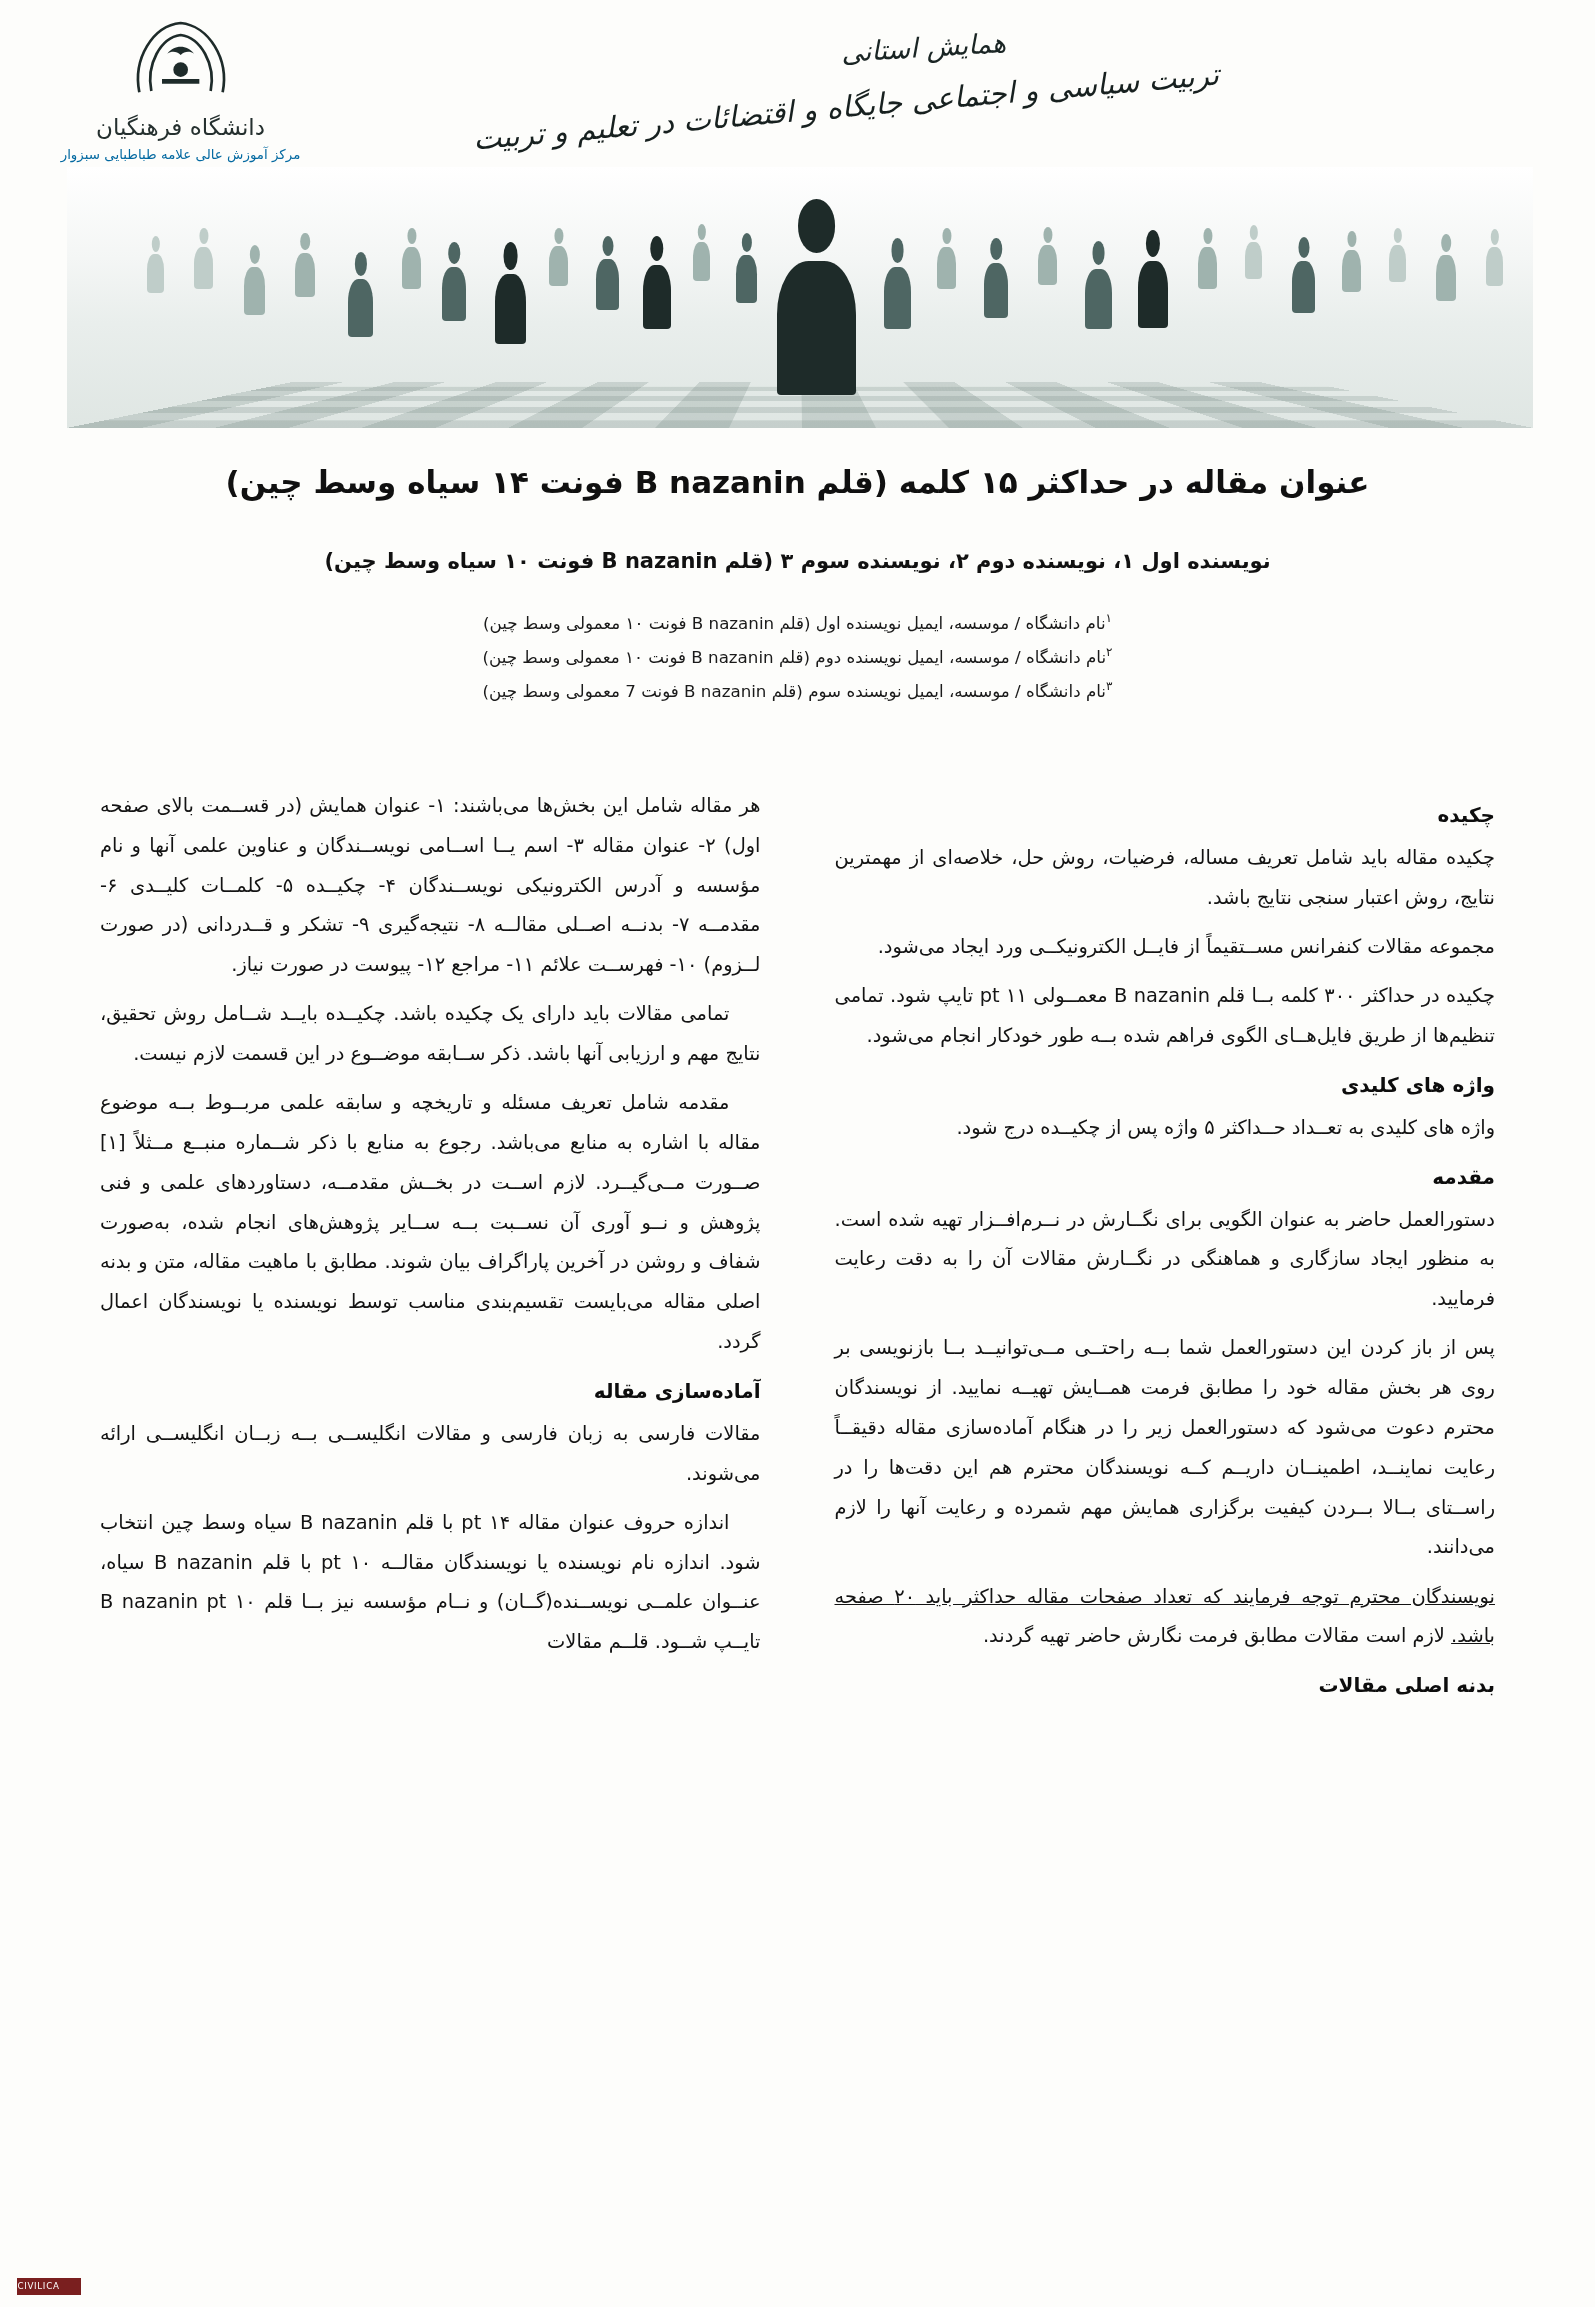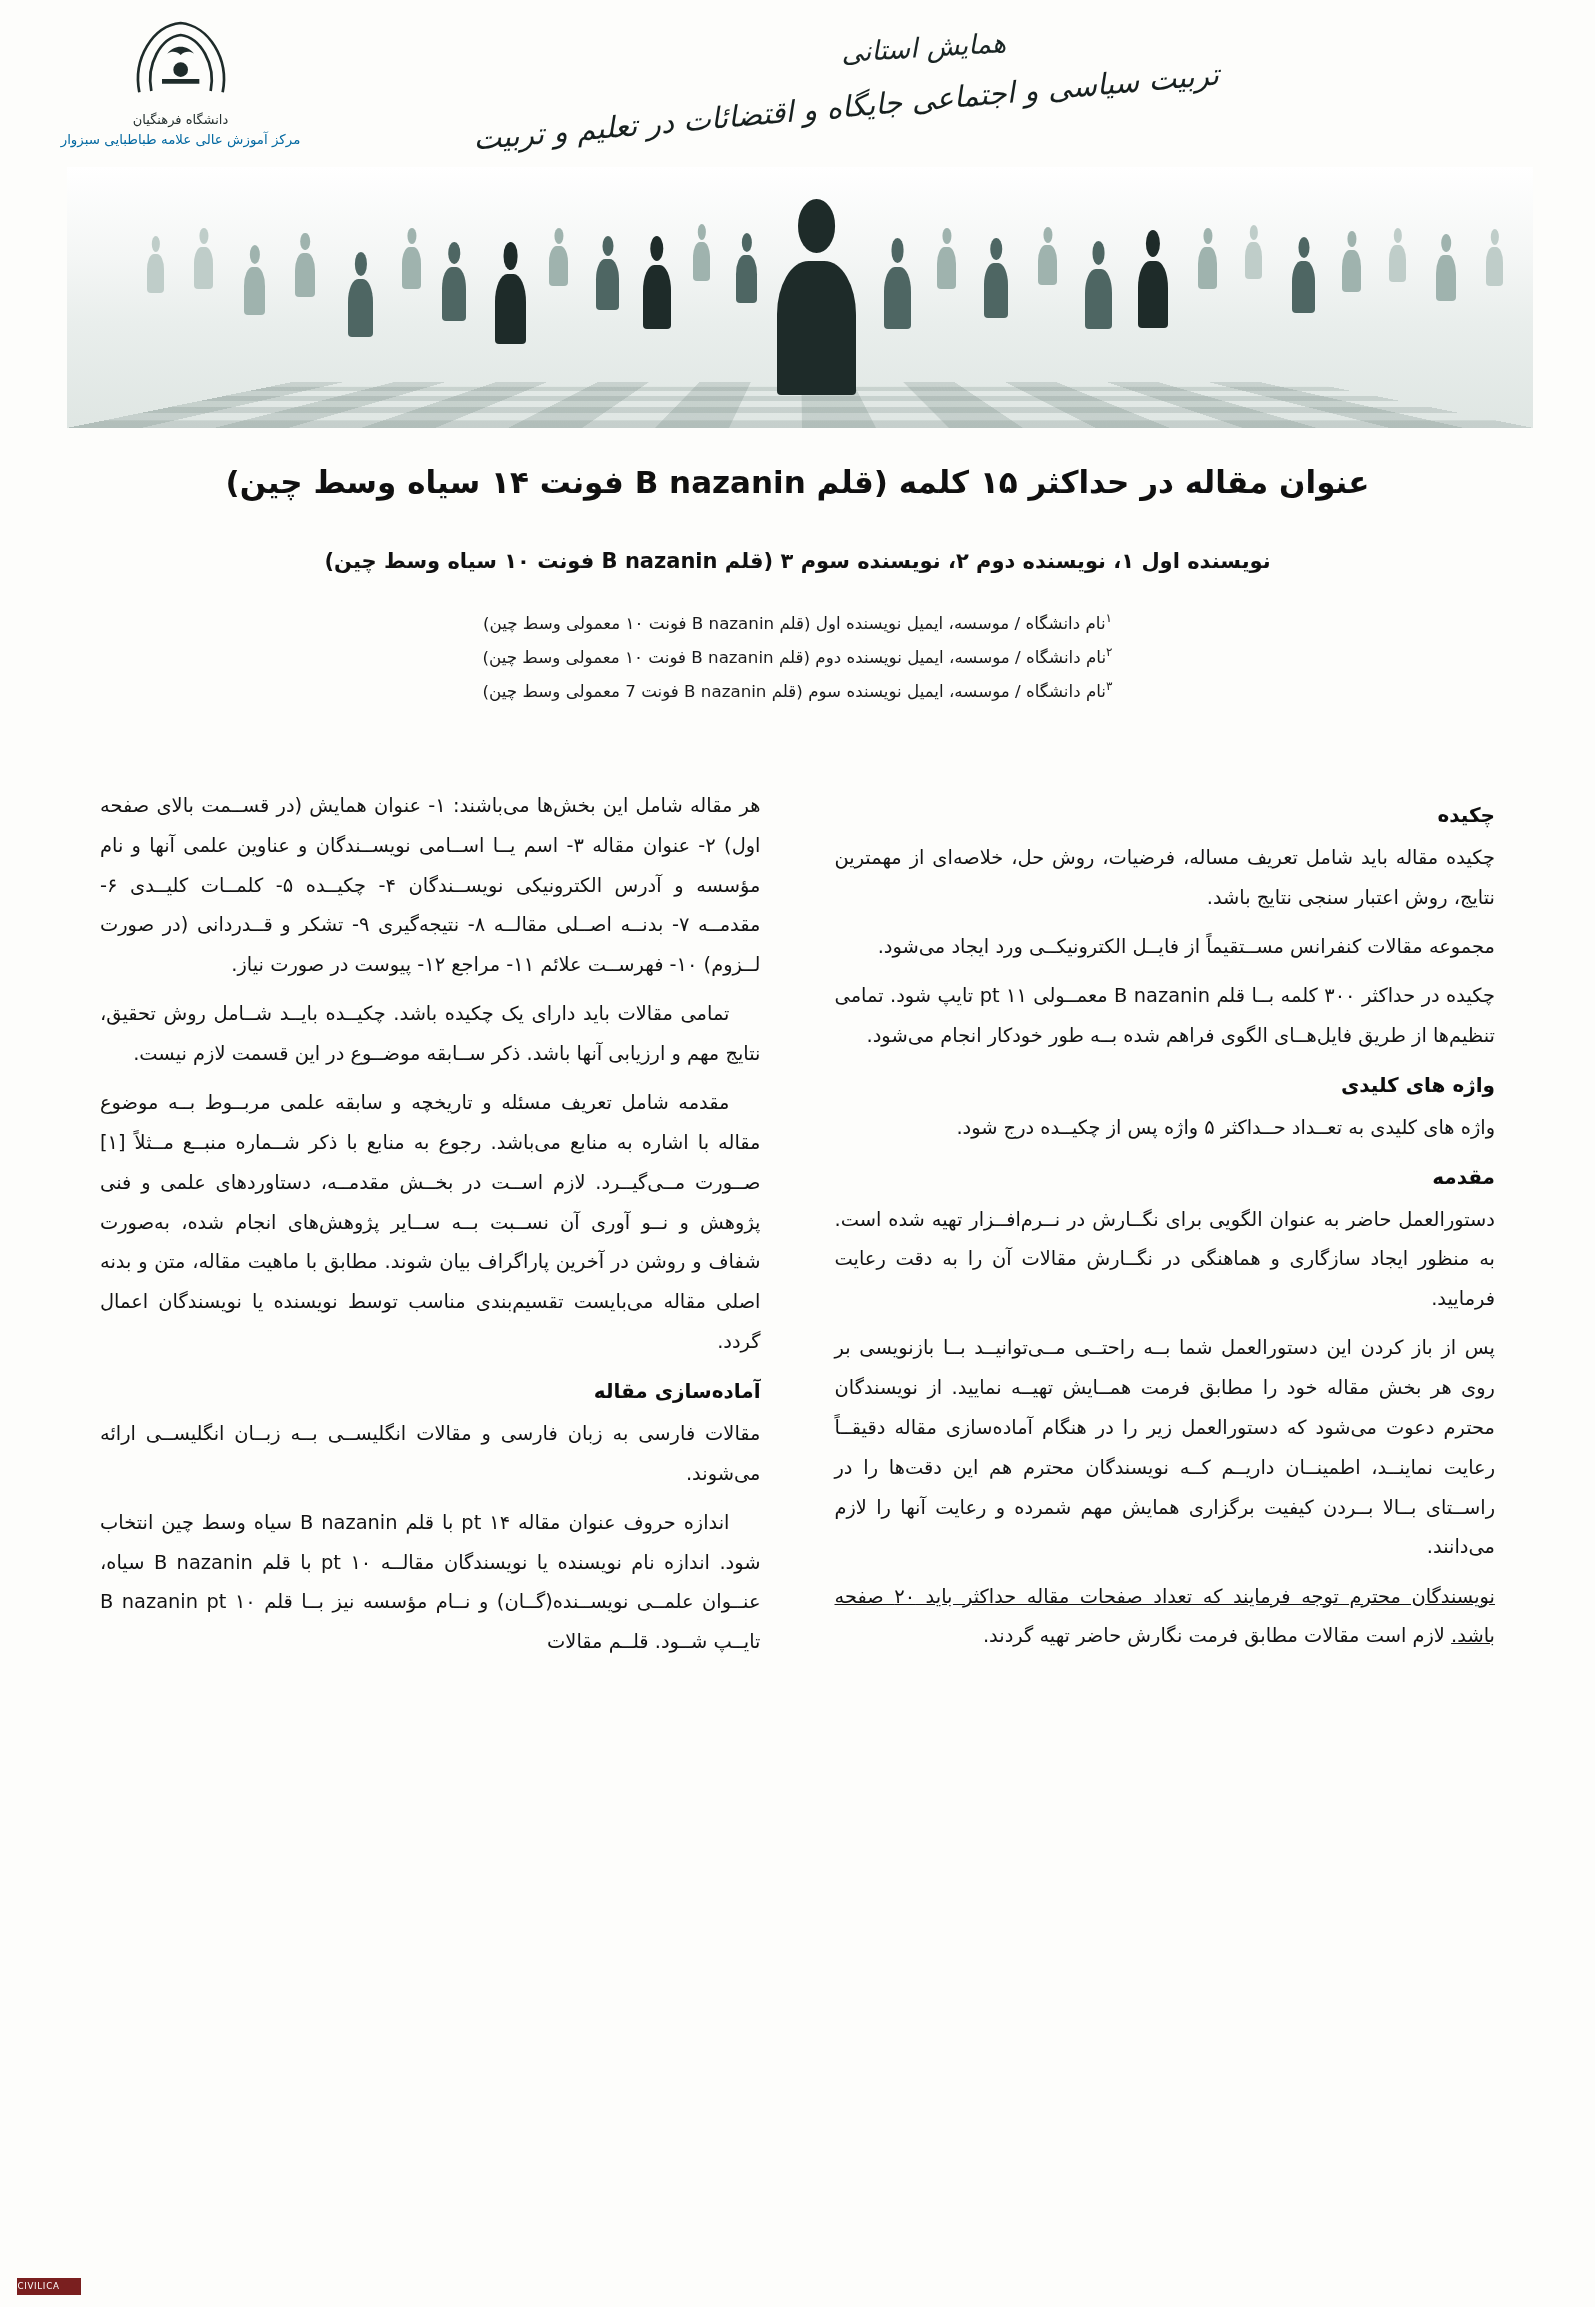--- a/index.html
+++ b/index.html
@@ -32,21 +32,21 @@
     color: #1d2b2a;
   }
   .logo-mark {
     width: 110px;
     height: 94px;
     margin: 0 auto 4px auto;
     position: relative;
   }
   .logo-mark svg { display:block; width:100%; height:100%; }
   .logo-text-1 {
-    font-size: 13px;
+    font-size: 23px;
     letter-spacing: 0.7px;
     color: #25302f;
     line-height: 1.5;
   }
   .logo-text-2 {
     font-size: 13.4px;
     color: #0369a1;
     line-height: 1.5;
   }
   .conf-title-small {
@@ -301,20 +301,21 @@
       <p class="para noindent">چکیده در حداکثر ۳۰۰ کلمه بــا قلم B nazanin معمــولی ۱۱ pt تایپ شود. تمامی تنظیم‌ها از طریق فایل‌هــای الگوی فراهم شده بــه طور خودکار انجام می‌شود.</p>
 
       <div class="sec-head">واژه های کلیدی</div>
       <p class="para noindent">واژه های کلیدی به تعــداد حــداکثر ۵ واژه پس از چکیــده درج شود.</p>
 
       <div class="sec-head">مقدمه</div>
       <p class="para noindent">دستورالعمل حاضر به عنوان الگویی برای نگــارش در نــرم‌افــزار تهیه شده است. به منظور ایجاد سازگاری و هماهنگی در نگــارش مقالات آن را به دقت رعایت فرمایید.</p>
       <p class="para noindent">پس از باز کردن این دستورالعمل شما بــه راحتــی مــی‌توانیــد بــا بازنویسی بر روی هر بخش مقاله خود را مطابق فرمت همــایش تهیــه نمایید. از نویسندگان محترم دعوت می‌شود که دستورالعمل زیر را در هنگام آماده‌سازی مقاله دقیقــاً رعایت نماینــد، اطمینــان داریــم کــه نویسندگان محترم هم این دقت‌ها را در راســتای بــالا بــردن کیفیت برگزاری همایش مهم شمرده و رعایت آنها را لازم می‌دانند.</p>
       <p class="para noindent"><span class="u">نویسندگان محترم توجه فرمایند که تعداد صفحات مقاله حداکثر باید ۲۰ صفحه باشد.</span><span> لازم است مقالات مطابق فرمت نگارش حاضر تهیه گردند.</span></p>
 
+      <div class="sec-head">بدنه اصلی مقالات</div>
     </div>
 
     <div class="col">
       <p class="para noindent">هر مقاله شامل این بخش‌ها می‌باشند: ۱- عنوان همایش (در قســمت بالای صفحه اول) ۲- عنوان مقاله ۳- اسم یــا اســامی نویســندگان و عناوین علمی آنها و نام مؤسسه و آدرس الکترونیکی نویســندگان ۴- چکیــده ۵- کلمــات کلیــدی ۶- مقدمــه ۷- بدنــه اصــلی مقالــه ۸- نتیجه‌گیری ۹- تشکر و قــدردانی (در صورت لــزوم) ۱۰- فهرســت علائم ۱۱- مراجع ۱۲- پیوست در صورت نیاز.</p>
       <p class="para">تمامی مقالات باید دارای یک چکیده باشد. چکیــده بایــد شــامل روش تحقیق، نتایج مهم و ارزیابی آنها باشد. ذکر ســابقه موضــوع در این قسمت لازم نیست.</p>
       <p class="para">مقدمه شامل تعریف مسئله و تاریخچه و سابقه علمی مربــوط بــه موضوع مقاله با اشاره به منابع می‌باشد. رجوع به منابع با ذکر شــماره منبــع مــثلاً [۱] صــورت مــی‌گیــرد. لازم اســت در بخــش مقدمــه، دستاوردهای علمی و فنی پژوهش و نــو آوری آن نســبت بــه ســایر پژوهش‌های انجام شده، به‌صورت شفاف و روشن در آخرین پاراگراف بیان شوند. مطابق با ماهیت مقاله، متن و بدنه اصلی مقاله می‌بایست تقسیم‌بندی مناسب توسط نویسنده یا نویسندگان اعمال گردد.</p>
 
       <div class="sec-head">آماده‌سازی مقاله</div>
       <p class="para noindent">مقالات فارسی به زبان فارسی و مقالات انگلیســی بــه زبــان انگلیســی ارائه می‌شوند.</p>
       <p class="para">اندازه حروف عنوان مقاله ۱۴ pt با قلم B nazanin سیاه وسط چین انتخاب شود. اندازه نام نویسنده یا نویسندگان مقالــه pt ۱۰ با قلم B nazanin سیاه، عنــوان علمــی نویســنده(گــان) و نــام مؤسسه نیز بــا قلم B nazanin pt ۱۰ تایــپ شــود. قلــم مقالات</p>

